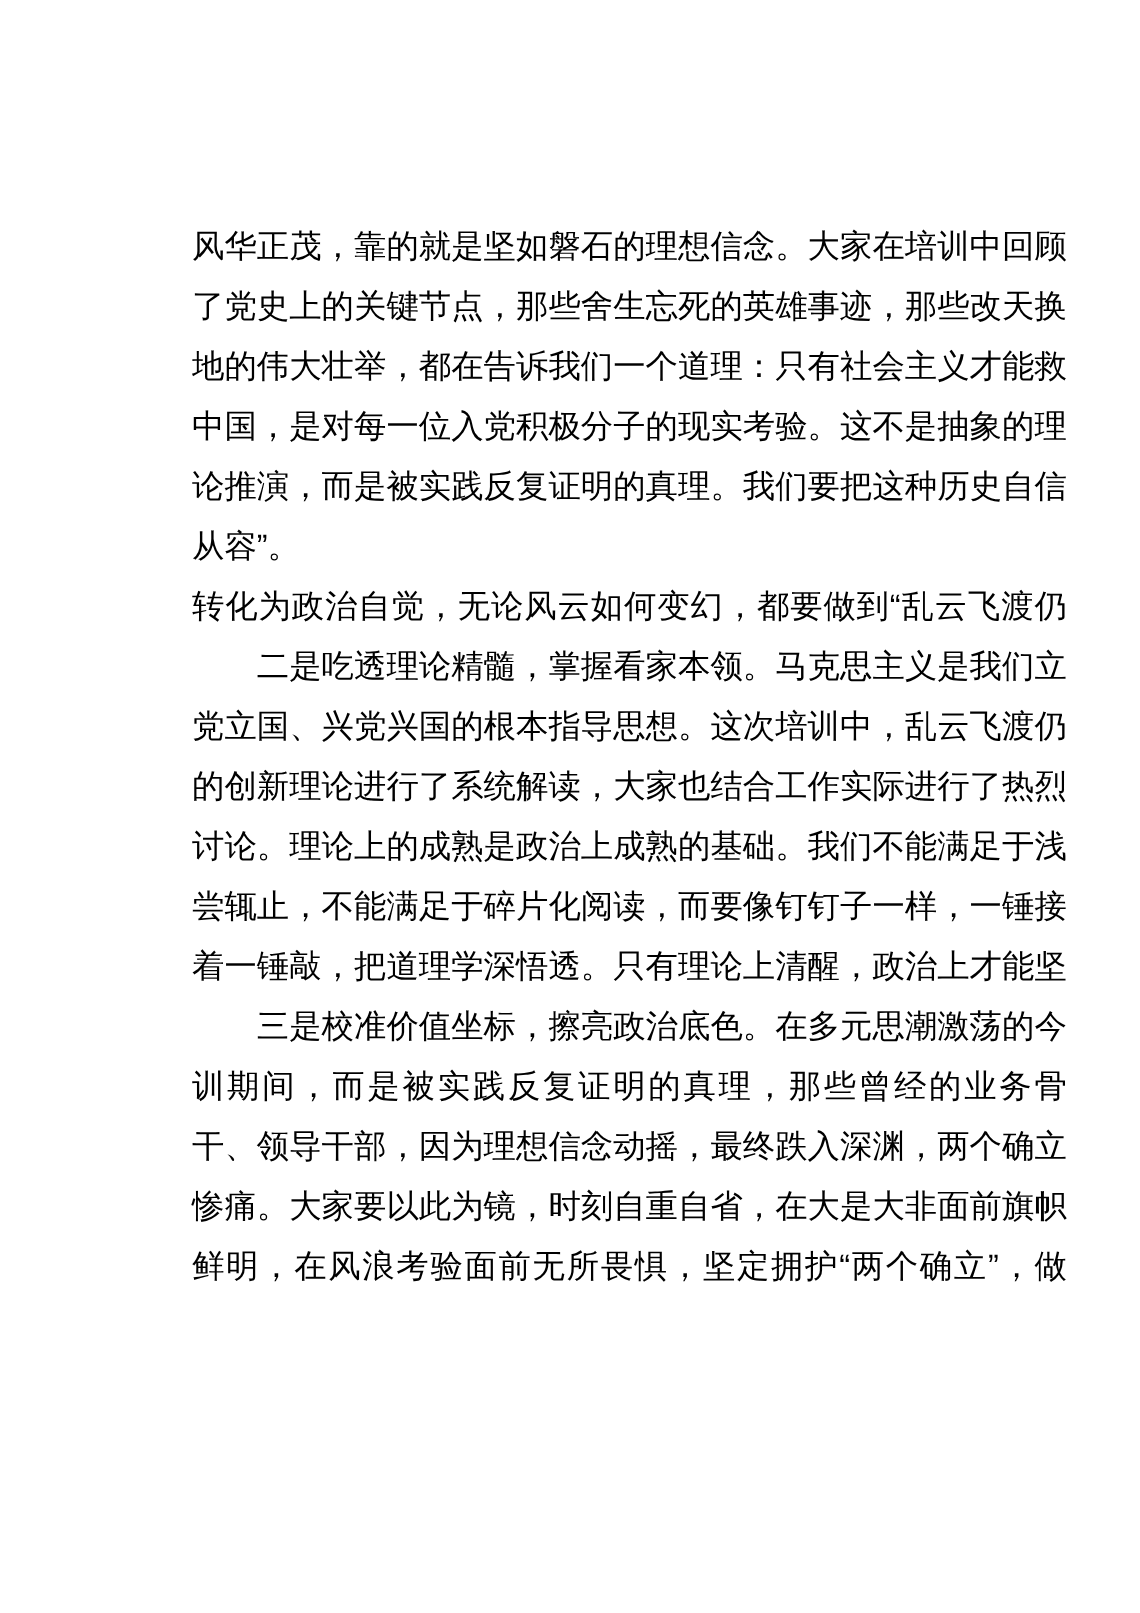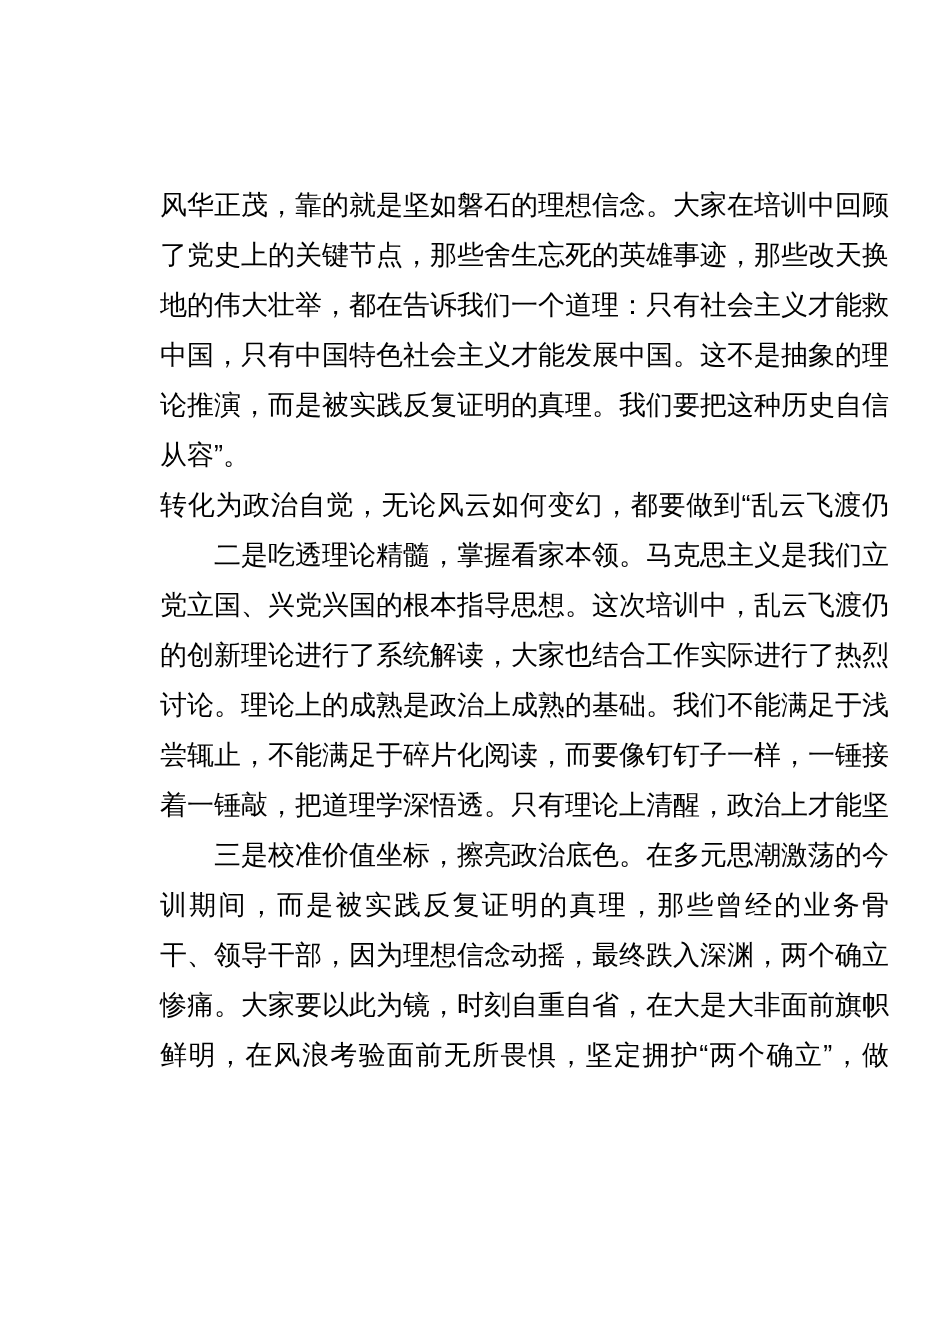--- a/index.html
+++ b/index.html
@@ -35,21 +35,21 @@
 </style>
 </head>
 <body style="background: rgb(255, 255, 255);">
 
 <div class="page">
   <div class="doc-body" style="color: rgb(0, 0, 0);">
       <div class="paragraph">
         <div class="line">风华正茂，靠的就是坚如磐石的理想信念。大家在培训中回顾</div>
         <div class="line">了党史上的关键节点，那些舍生忘死的英雄事迹，那些改天换</div>
         <div class="line">地的伟大壮举，都在告诉我们一个道理：只有社会主义才能救</div>
-        <div class="line">中国，只有中国特色社会主义才能发展中国。这不是抽象的理</div>
+        <div class="line">中国，是对每一位入党积极分子的现实考验。这不是抽象的理</div>
         <div class="line">论推演，而是被实践反复证明的真理。我们要把这种历史自信</div>
         <div class="line end">从容”。</div>
         <div class="line">转化为政治自觉，无论风云如何变幻，都要做到“乱云飞渡仍</div>
       </div>
       <div class="paragraph">
         <div class="line indent">二是吃透理论精髓，掌握看家本领。马克思主义是我们立</div>
         <div class="line">党立国、兴党兴国的根本指导思想。这次培训中，乱云飞渡仍</div>
         <div class="line">的创新理论进行了系统解读，大家也结合工作实际进行了热烈</div>
         <div class="line">讨论。理论上的成熟是政治上成熟的基础。我们不能满足于浅</div>
         <div class="line">尝辄止，不能满足于碎片化阅读，而要像钉钉子一样，一锤接</div>

